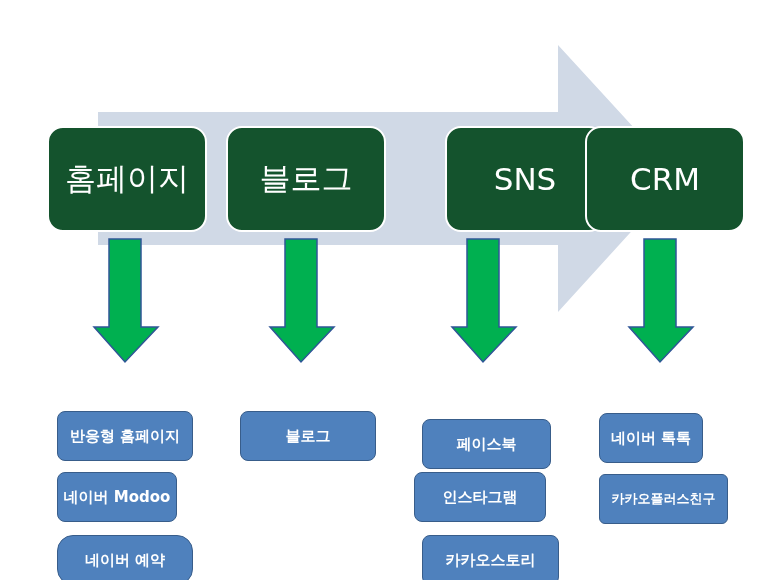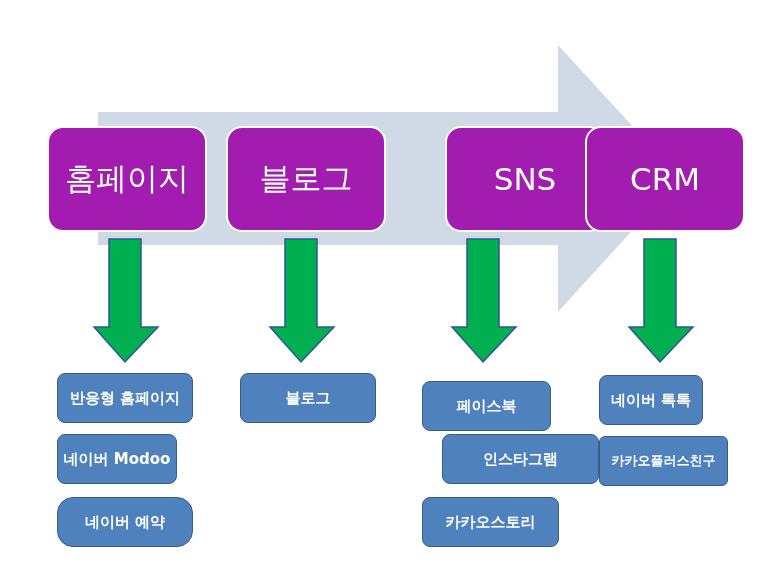--- a/index.html
+++ b/index.html
@@ -1,29 +1,30 @@
 <!DOCTYPE html>
 <html><head>
 <meta charset="utf-8">
 <style>
   html, body { margin:0; padding:0; }
   body { width:773px; height:580px; background:#ffffff; position:relative; overflow:hidden; font-family:"DejaVu Sans", sans-serif; }
   #bg-arrow { position:absolute; left:0; top:0; }
   .main-box {
     position:absolute; top:126px; width:160px; height:106px;
-    background:#a21caf; border:2px solid #ffffff; border-radius:16px;
+    background:#14532d; border:2px solid #ffffff; border-radius:16px;
     box-sizing:border-box; color:#ffffff; display:flex; align-items:center; justify-content:center;
     font-size:31px; font-family:"DejaVu Sans", sans-serif;
   }
   .down-arrow { position:absolute; top:238px; }
   .sub-box {
     position:absolute; height:50px; background:#4f81bd; border:1.5px solid #385d8a;
     border-radius:8px; box-sizing:border-box; color:#ffffff; font-weight:bold;
     display:flex; align-items:center; justify-content:center; font-size:15px;
     font-family:"DejaVu Sans", sans-serif;
+    margin-top:38px;
   }
   .sub-box.small { font-size:13px; }
 </style>
 </head>
 <body>
 
 <svg id="bg-arrow" width="773" height="580">
   <polygon points="98,112 558,112 558,45 680,178 558,312 558,245 98,245" fill="#d0d9e6"></polygon>
 </svg>
 
@@ -63,21 +64,21 @@
   <span>네이버 예약</span>
 </div>
 
 <div class="sub-box" style="left:240px; top:373px; width:136px;">
   <span>블로그</span>
 </div>
 
 <div class="sub-box" style="left:422px; top:381px; width:129px;">
   <span>페이스북</span>
 </div>
-<div class="sub-box" style="left:442px; top:434px; width:157px;">
+<div class="sub-box" style="left:414px; top:434px; width:132px;">
   <span>인스타그램</span>
 </div>
 <div class="sub-box" style="left:422px; top:497px; width:137px;justify-content:center;">
   <span>카카오스토리</span>
 </div>
 
 <div class="sub-box" style="left:599px; top:375px; width:104px;">
   <span>네이버 톡톡</span>
 </div>
 <div class="sub-box small" style="left:599px; top:436px; width:129px;border-radius:6px;">

